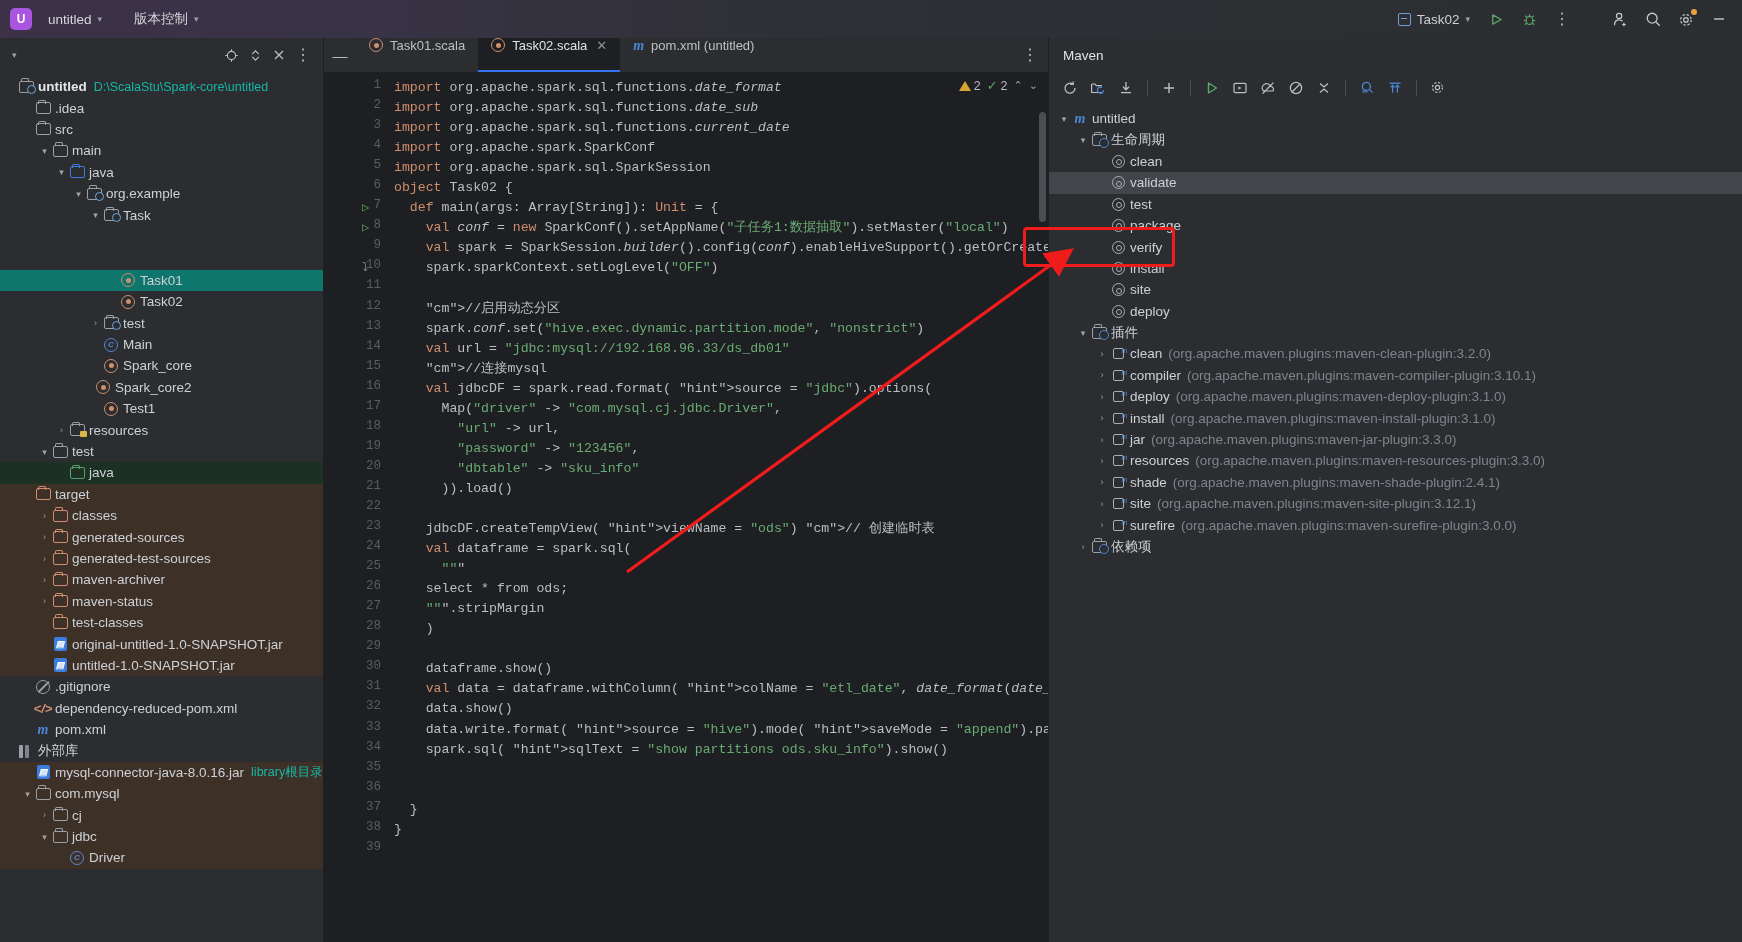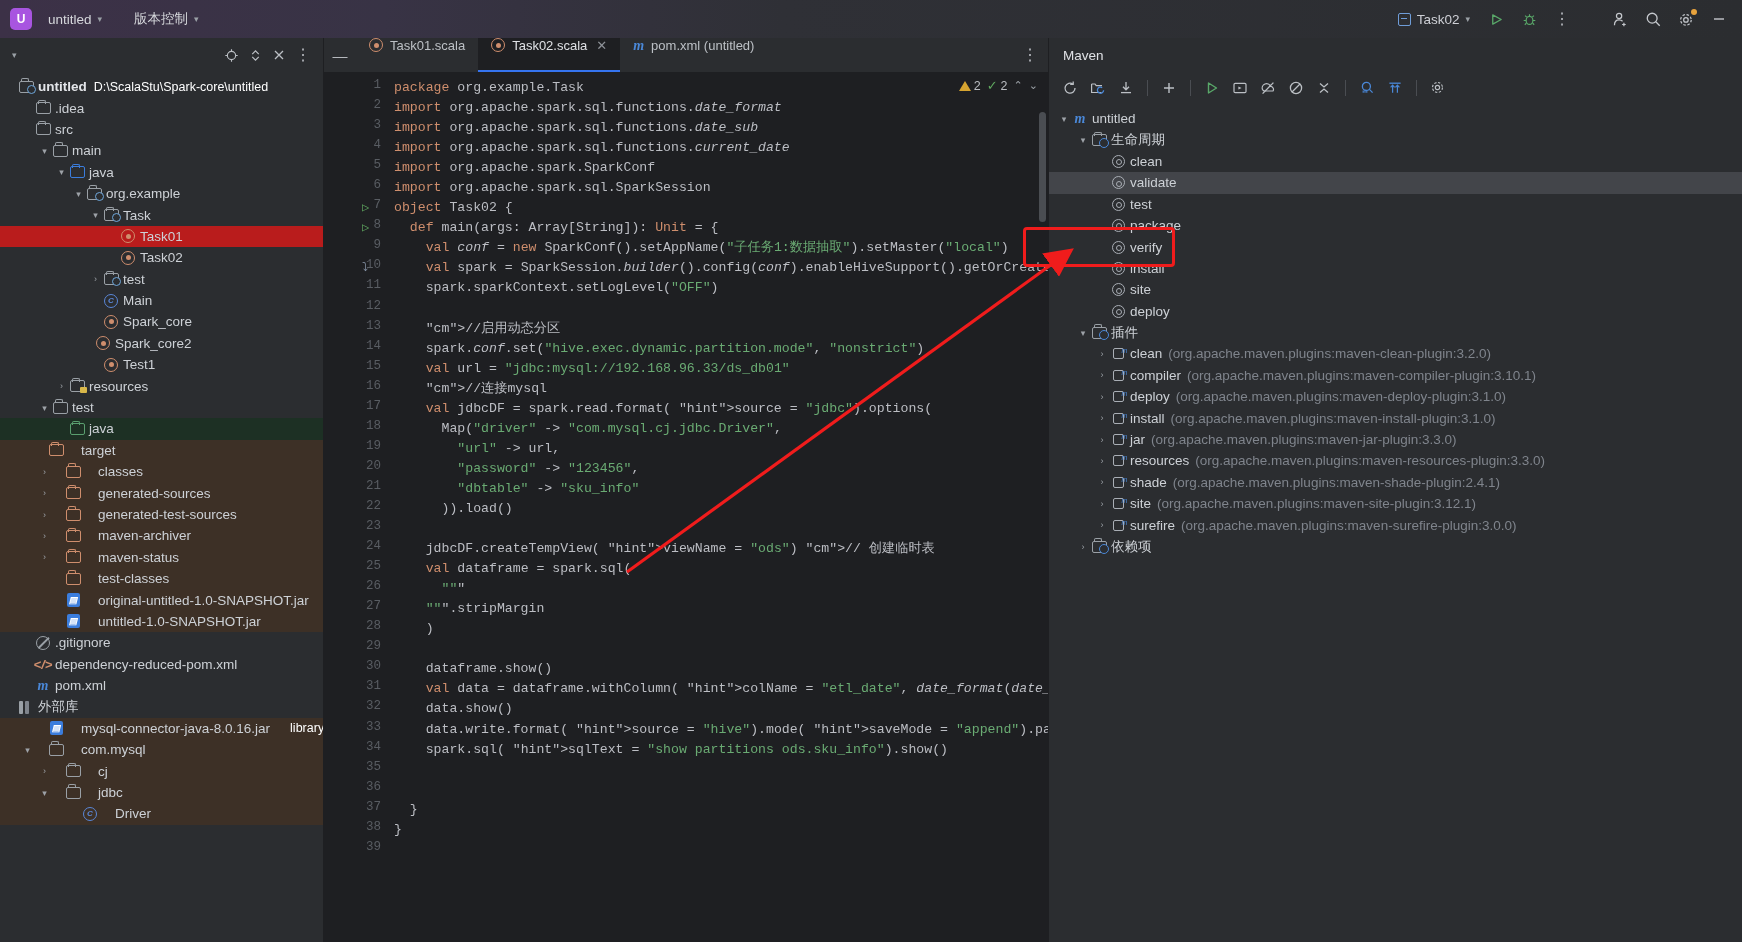--- a/index.html
+++ b/index.html
@@ -47,24 +47,24 @@
                border-right: 1px solid #1e1f22; }
   .lp-header { height: 34px; display: flex; align-items: center; padding: 0 8px; }
   .lp-header .spacer { flex: 1; }
   .lp-ic { width: 24px; height: 24px; display: flex; align-items: center; justify-content: center; }
   .tree { flex: 1; overflow: hidden; padding-top: 4px; font-size: 13.5px; }
   .row { height: 21.4px; display: flex; align-items: center; white-space: nowrap;
          padding-right: 6px; cursor: default; }
   .row .arrow { width: 13px; flex: 0 0 13px; text-align: center; color: #9da2a8; font-size: 9px; }
   .row .ico { width: 18px; flex: 0 0 18px; display: flex; align-items: center; justify-content: center; margin-right: 3px; }
   .row .lbl { color: #cdd1d6; }
-  .row .sub { color: #ffffff; margin-left: 7px; font-size: 12.5px; }
-  .row.sel { background: #b91c1c; }
+  .row .sub { color: #14b8a6; margin-left: 7px; font-size: 12.5px; }
+  .row.sel { background: #0f766e; margin-top: 44px; }
   .row.green { background: #1d3024; }
-  .row.brown { background: #3d3026; gap: 13px; }
+  .row.brown { background: #3d3026; }
   .row.bold .lbl { font-weight: bold; color: #e3e5e9; }
 
   
   .fi { width: 15px; height: 12px; border: 1.4px solid #9aa0a6; border-radius: 2px; position: relative; }
   .fi::before { content:''; position:absolute; left:1px; top:-3.4px; width:6px; height:3px;
                 border:1.4px solid #9aa0a6; border-bottom:none; border-radius:2px 2px 0 0; }
   .fi.blue { border-color:#3b7ddd; } .fi.blue::before { border-color:#3b7ddd; }
   .fi.orange { border-color:#cf8e6d; } .fi.orange::before { border-color:#cf8e6d; }
   .fi.green { border-color:#5a9e6f; } .fi.green::before { border-color:#5a9e6f; }
   .fi.src { border-color:#9aa0a6; }
@@ -558,21 +558,20 @@
             <div class="gln"><span>32</span></div>
             <div class="gln"><span>33</span></div>
             <div class="gln"><span>34</span></div>
             <div class="gln"><span>35</span></div>
             <div class="gln"><span>36</span></div>
             <div class="gln"><span>37</span></div>
             <div class="gln"><span>38</span></div>
             <div class="gln"><span>39</span></div>
           </div>
         <div class="code" id="code">
-            <div class="cl"><span class="kw">package</span> org.example.Task</div>
             <div class="cl"><span class="kw">import</span> org.apache.spark.sql.functions.<span class="it">date_format</span></div>
             <div class="cl"><span class="kw">import</span> org.apache.spark.sql.functions.<span class="it">date_sub</span></div>
             <div class="cl"><span class="kw">import</span> org.apache.spark.sql.functions.<span class="it">current_date</span></div>
             <div class="cl"><span class="kw">import</span> org.apache.spark.SparkConf</div>
             <div class="cl"><span class="kw">import</span> org.apache.spark.sql.SparkSession</div>
             <div class="cl"><span class="kw">object</span> Task02 {</div>
             <div class="cl">  <span class="kw">def</span> main(args: Array[String]): <span class="kw">Unit</span> = {</div>
             <div class="cl">    <span class="kw">val</span> <span class="it">conf</span> = <span class="kw">new</span> SparkConf().setAppName(<span class="str">"子任务1:数据抽取"</span>).setMaster(<span class="str">"local"</span>)</div>
             <div class="cl">    <span class="kw">val</span> spark = SparkSession.<span class="it">builder</span>().config(<span class="it">conf</span>).enableHiveSupport().getOrCreate()</div>
             <div class="cl">    spark.sparkContext.setLogLevel(<span class="str">"OFF"</span>)</div>
@@ -584,20 +583,21 @@
             <div class="cl">    <span class="kw">val</span> jdbcDF = spark.read.format( <span class="&lt;span">"hint"</span>&gt;source = <span class="str">"jdbc"</span>).options(</div>
             <div class="cl">      Map(<span class="str">"driver"</span> -&gt; <span class="str">"com.mysql.cj.jdbc.Driver"</span>,</div>
             <div class="cl">        <span class="str">"url"</span> -&gt; url,</div>
             <div class="cl">        <span class="str">"password"</span> -&gt; <span class="str">"123456"</span>,</div>
             <div class="cl">        <span class="str">"dbtable"</span> -&gt; <span class="str">"sku_info"</span></div>
             <div class="cl">      )).load()</div>
             <div class="cl"></div>
             <div class="cl">    jdbcDF.createTempView( <span class="&lt;span">"hint"</span>&gt;viewName = <span class="str">"ods"</span>) <span class="&lt;span">"cm"</span>&gt;// 创建临时表</div>
             <div class="cl">    <span class="kw">val</span> dataframe = spark.sql(</div>
             <div class="cl">      <span class="str">""</span>"</div>
+            <div class="cl">    select * from ods;</div>
             <div class="cl">    <span class="str">""</span>".stripMargin</div>
             <div class="cl">    )</div>
             <div class="cl"></div>
             <div class="cl">    dataframe.show()</div>
             <div class="cl">    <span class="kw">val</span> data = dataframe.withColumn( <span class="&lt;span">"hint"</span>&gt;colName = <span class="str">"etl_date"</span>, <span class="it">date_format</span>(<span class="it">date_sub</span>((</div>
             <div class="cl">    data.show()</div>
             <div class="cl">    data.write.format( <span class="&lt;span">"hint"</span>&gt;source = <span class="str">"hive"</span>).mode( <span class="&lt;span">"hint"</span>&gt;saveMode = <span class="str">"append"</span>).partitionBy( &gt;colNames = "etl_</div>
             <div class="cl">    spark.sql( <span class="&lt;span">"hint"</span>&gt;sqlText = <span class="str">"show partitions ods.sku_info"</span>).show()</div>
             <div class="cl"></div>
             <div class="cl"></div>

